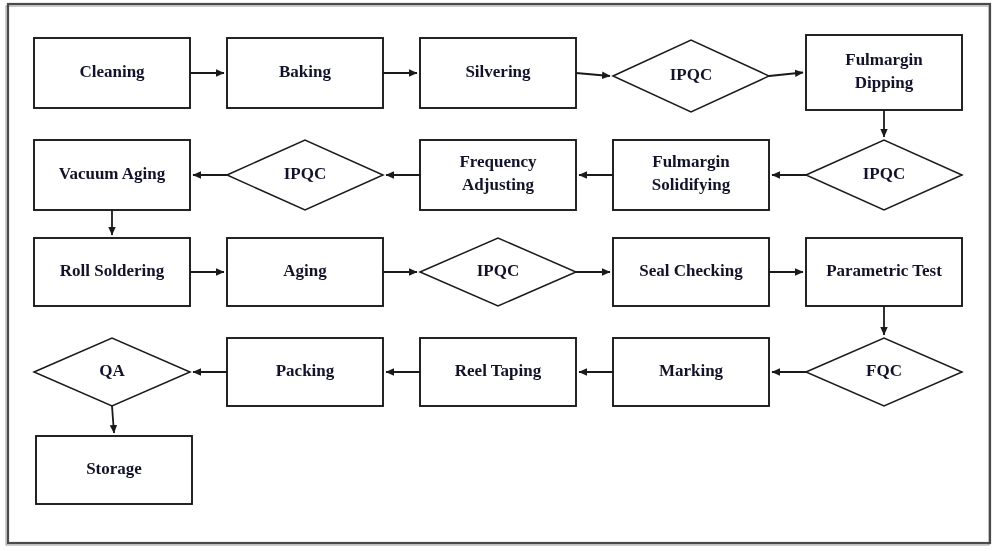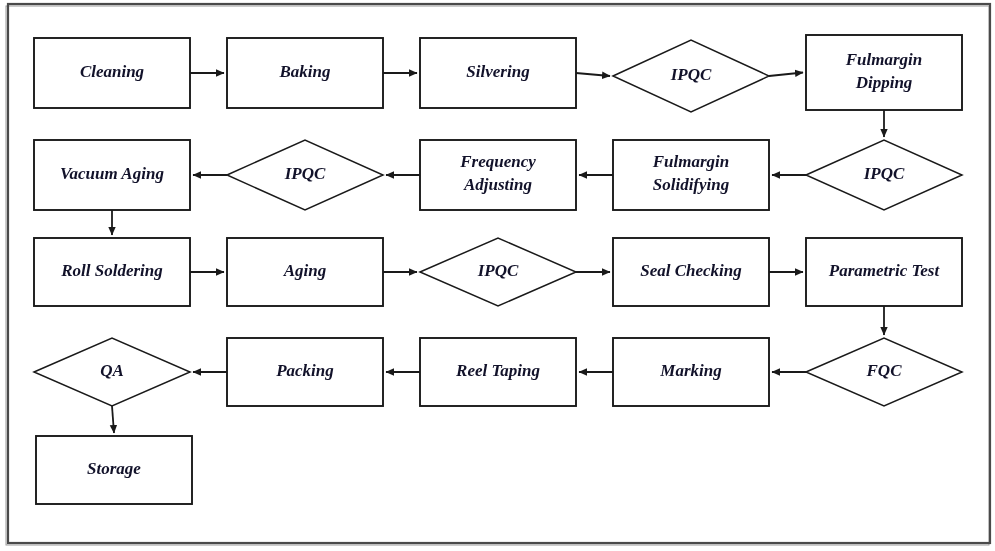--- a/index.html
+++ b/index.html
@@ -10,21 +10,20 @@
   body {
     font-family: "Liberation Serif", "DejaVu Serif", serif;
   }
   #figure-frame {
     position: relative;
     width: 995px;
     height: 551px;
     box-sizing: border-box;
     background: #ffffff;
     overflow: hidden;
-    font-style: italic;
   }
   #flow-svg {
     display: block;
     width: 995px;
     height: 551px;
   }
   .node-shape {
     fill: #ffffff;
     stroke: #1a1a1a;
     stroke-width: 1.9;

